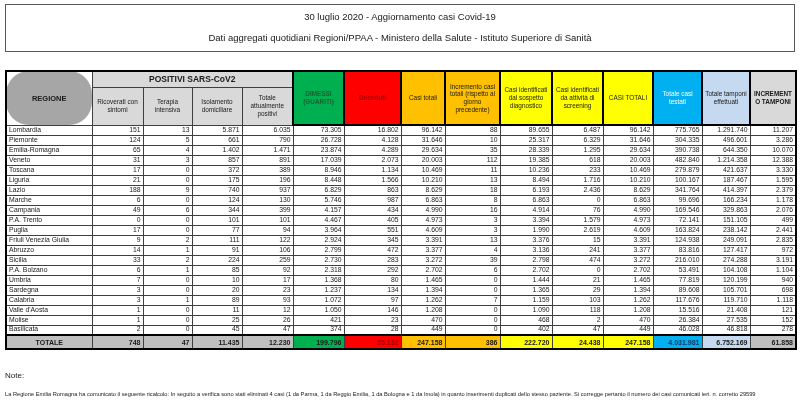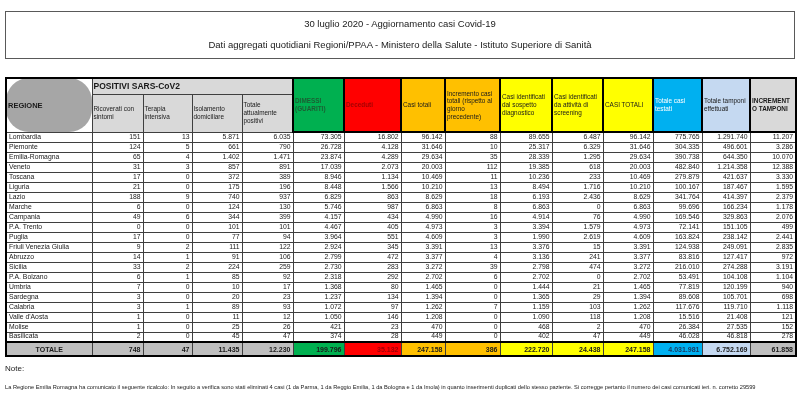--- a/index.html
+++ b/index.html
@@ -1,25 +1,25 @@
 <!DOCTYPE html>
 <html style="--green: #00B050; --red: #FF0000; --orange: #FFC000; --yellow: #FFFF00; --blue: #00B0F0; --lightblue: #C5D9F1; --gray: #A6A6A6; --lightgray: #D9D9D9;"><head>
 <meta charset="utf-8">
 <style>
   * { box-sizing: border-box; margin: 0; padding: 0; }
   html,body { width: 800px; height: 412px; background: #ffffff; overflow: hidden;
     font-family: "Liberation Sans", sans-serif; color: #1a1a1a; }
-  .title-box { margin: 11px 5px 0 5px; border: 1px solid #595959; text-align: center;
+  .title-box { margin: 4px 5px 0 5px; border: 1px solid #595959; text-align: center;
     padding: 6px 4px 8px 4px; }
   .title-box .l1 { font-size: 9.5px; }
   .title-box .l2 { font-size: 9.5px; margin-top: 10px; }
   table { border-collapse: collapse; table-layout: fixed; width: 790px;
     margin: 18px 5px 0 5px; border: 2px solid #000; }
   th, td { border: 1px solid #3f3f3f; overflow: hidden; }
-  thead th { font-weight: normal; font-size: 6.4px; line-height: 1.2; text-align: left;
+  thead th { font-weight: normal; font-size: 6.4px; line-height: 1.2; text-align: center;
     vertical-align: middle; padding: 1px; white-space: normal; word-wrap: break-word; }
   .h-regione { background: var(--gray); font-weight: bold; font-size: 7.5px; border-radius: 23px; }
   .h-group   { background: var(--lightgray); font-weight: bold; font-size: 8.5px; height: 16px; }
   .h-sub     { background: var(--lightgray); height: 38px; }
   .h-green  { background: var(--green);  color: #1b5e33; font-weight: bold; border: 2px solid #000; }
   .h-red    { background: var(--red);    color: #a50000; font-weight: bold; border: 2px solid #000; }
   .h-orange { background: var(--orange); border: 2px solid #000; }
   .h-yellow { background: var(--yellow); border: 2px solid #000; }
   .h-blue   { background: var(--blue);   color: #ffffff; border: 2px solid #000; }
   .h-lblue  { background: var(--lightblue); border: 2px solid #000; }
@@ -31,21 +31,21 @@
   td.bl { border-left: 1.5px solid #000; }
   tr.trow td { font-weight: bold; font-size: 7px; height: 14px; border-top: 2px solid #000; }
   .t-label { background: #bfbfbf; text-align: center; }
   .t-gray  { background: #bfbfbf; }
   .t-green { background: var(--green); }
   .t-red   { background: var(--red); color: #9c0006; }
   .t-orange{ background: var(--orange); }
   .t-yellow{ background: var(--yellow); }
   .t-blue  { background: var(--blue); color: #17375e; }
   .t-lblue { background: var(--lightblue); }
-  .note-wrap { margin: 7px 5px 0 5px; }
+  .note-wrap { margin: 21px 5px 0 5px; }
   .note-label { font-size: 8px; }
   .note-text { margin-top: 11px; font-size: 5.7px; white-space: nowrap; overflow: hidden; }
 </style>
 </head>
 <body>
 
 <div class="title-box">
   <div class="l1">30 luglio 2020 - Aggiornamento casi Covid-19</div>
   <div class="l2">Dati aggregati quotidiani Regioni/PPAA - Ministero della Salute - Istituto Superiore di Sanità</div>
 </div>

